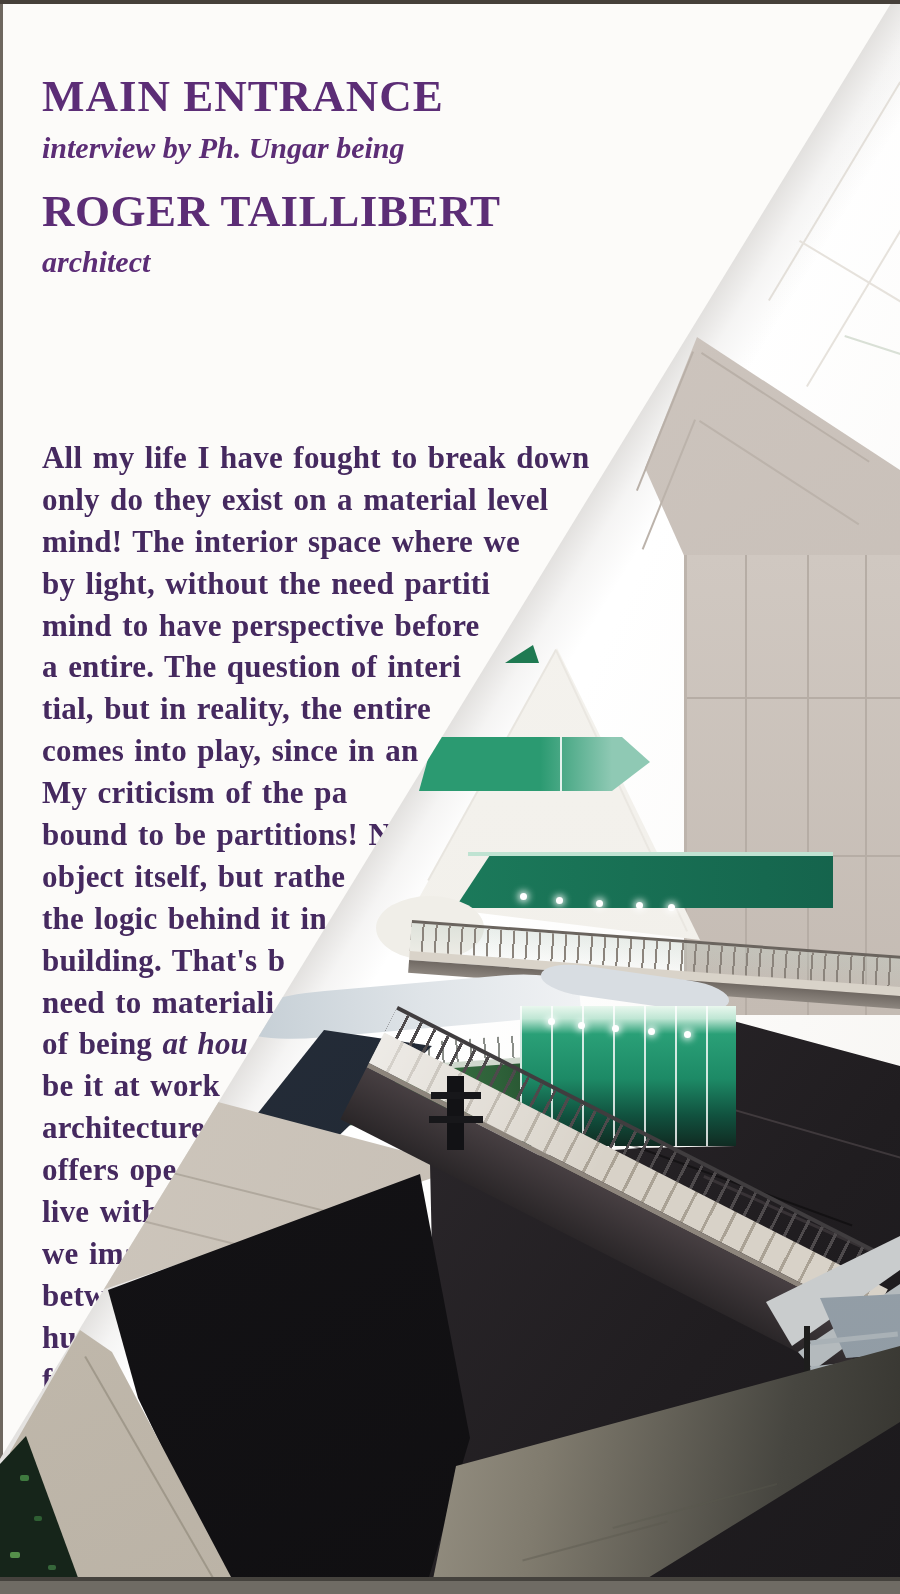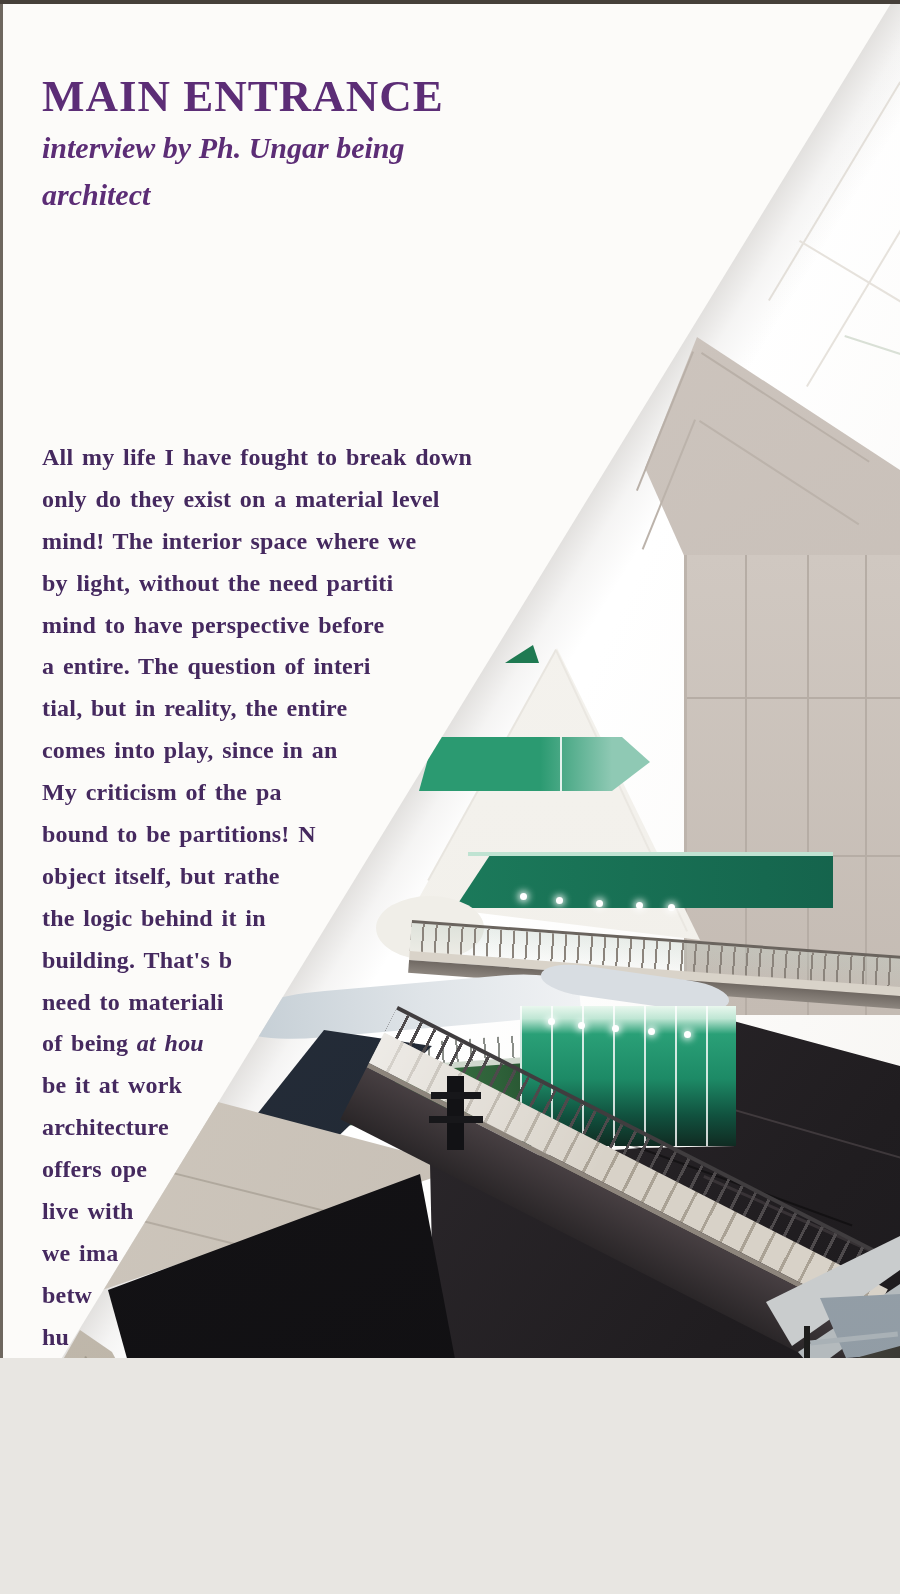--- a/index.html
+++ b/index.html
@@ -1,34 +1,34 @@
 <!DOCTYPE html>
 <html style="--title_purple: #5c2d76; --body_purple: #45295f; --page_white: #fcfbf9; --wall_beige: #cdc5be; --glass_teal: #1f4c61; --glass_green: #2b9a71; --glass_pale: #cde3d6; --ramp_dark: #3a3336; --void_black: #131215; --band_beige: #cbc4b8; --scan_border: #46403a;"><head>
 <meta charset="utf-8">
 <title>Main Entrance — Roger Taillibert interview</title>
 <style>
   html,body{margin:0;padding:0;background:#e8e6e2;}
   .page{
-    position:relative;width:900px;height:1358px;margin:0 auto;
+    position:relative;width:900px;height:1594px;margin:0 auto;
     background:var(--page_white,#fcfbf9);
     overflow:hidden;
     font-family:"Liberation Serif","DejaVu Serif",serif;
   }
   
   .scan-left{position:absolute;left:0;top:0;width:3px;height:1594px;background:#6e675f;}
   .scan-top{position:absolute;left:0;top:0;width:900px;height:4px;background:var(--scan_border,#46403a);z-index:60;}
   
   .hdr{position:absolute;left:42px;top:74px;z-index:5;}
   .t-main{margin:0;font-weight:700;font-size:45px;line-height:45px;letter-spacing:1px;color:var(--title_purple,#5c2d76);}
   .t-by{margin:10px 0 0 0;font-style:italic;font-weight:700;font-size:30px;line-height:38px;color:var(--title_purple,#5c2d76);}
   .t-name{margin:22px 0 0 0;font-weight:700;font-size:45px;line-height:45px;letter-spacing:.5px;color:var(--title_purple,#5c2d76);}
   .t-role{margin:9px 0 0 0;font-style:italic;font-weight:700;font-size:30px;line-height:38px;color:var(--title_purple,#5c2d76);}
   
   .article-body{position:absolute;left:42px;top:437px;width:660px;z-index:4;}
-  .line{height:41.9px;line-height:41.9px;font-size:24px;font-weight:700;color:var(--body_purple,#45295f);
+  .line{height:41.9px;line-height:41.9px;font-size:31px;font-weight:700;color:var(--body_purple,#45295f);
         letter-spacing:.2px;word-spacing:2.5px;white-space:nowrap;}
   .line em{font-style:italic;}
   
   .photo{position:absolute;left:0;top:0;width:900px;height:1594px;z-index:10;
          clip-path:polygon(893px 0px,900px 0px,900px 1594px,0px 1594px,0px 1459px);}
   .s{position:absolute;left:0;top:0;width:900px;height:1594px;}
   .r{position:absolute;}
   .ph-bg{background:linear-gradient(115deg,#ffffff 55%,#f5f3ef 100%);}
   .edge-shade{background:linear-gradient(121.5deg,rgba(0,0,0,0) 45.5%,rgba(125,117,108,.22) 47.6%,rgba(125,117,108,.08) 49.5%,rgba(0,0,0,0) 52%);}
   
@@ -134,20 +134,21 @@
 </head>
 <body>
 
 <div class="page">
 
   <div class="scan-left"></div>
 
   <header class="hdr">
     <h1 class="t-main">MAIN ENTRANCE</h1>
     <p class="t-by">interview by Ph. Ungar being</p>
+    <h1 class="t-name">ROGER TAILLIBERT</h1>
     <p class="t-role">architect</p>
   </header>
 
   <div class="article-body">
       <div class="line"><span>All my life I have fought to break down</span></div>
       <div class="line"><span>only do they exist on a material level</span></div>
       <div class="line"><span>mind! The interior space where we</span></div>
       <div class="line"><span>by light, without the need partiti</span></div>
       <div class="line"><span>mind to have perspective before</span></div>
       <div class="line"><span>a entire. The question of interi</span></div>

